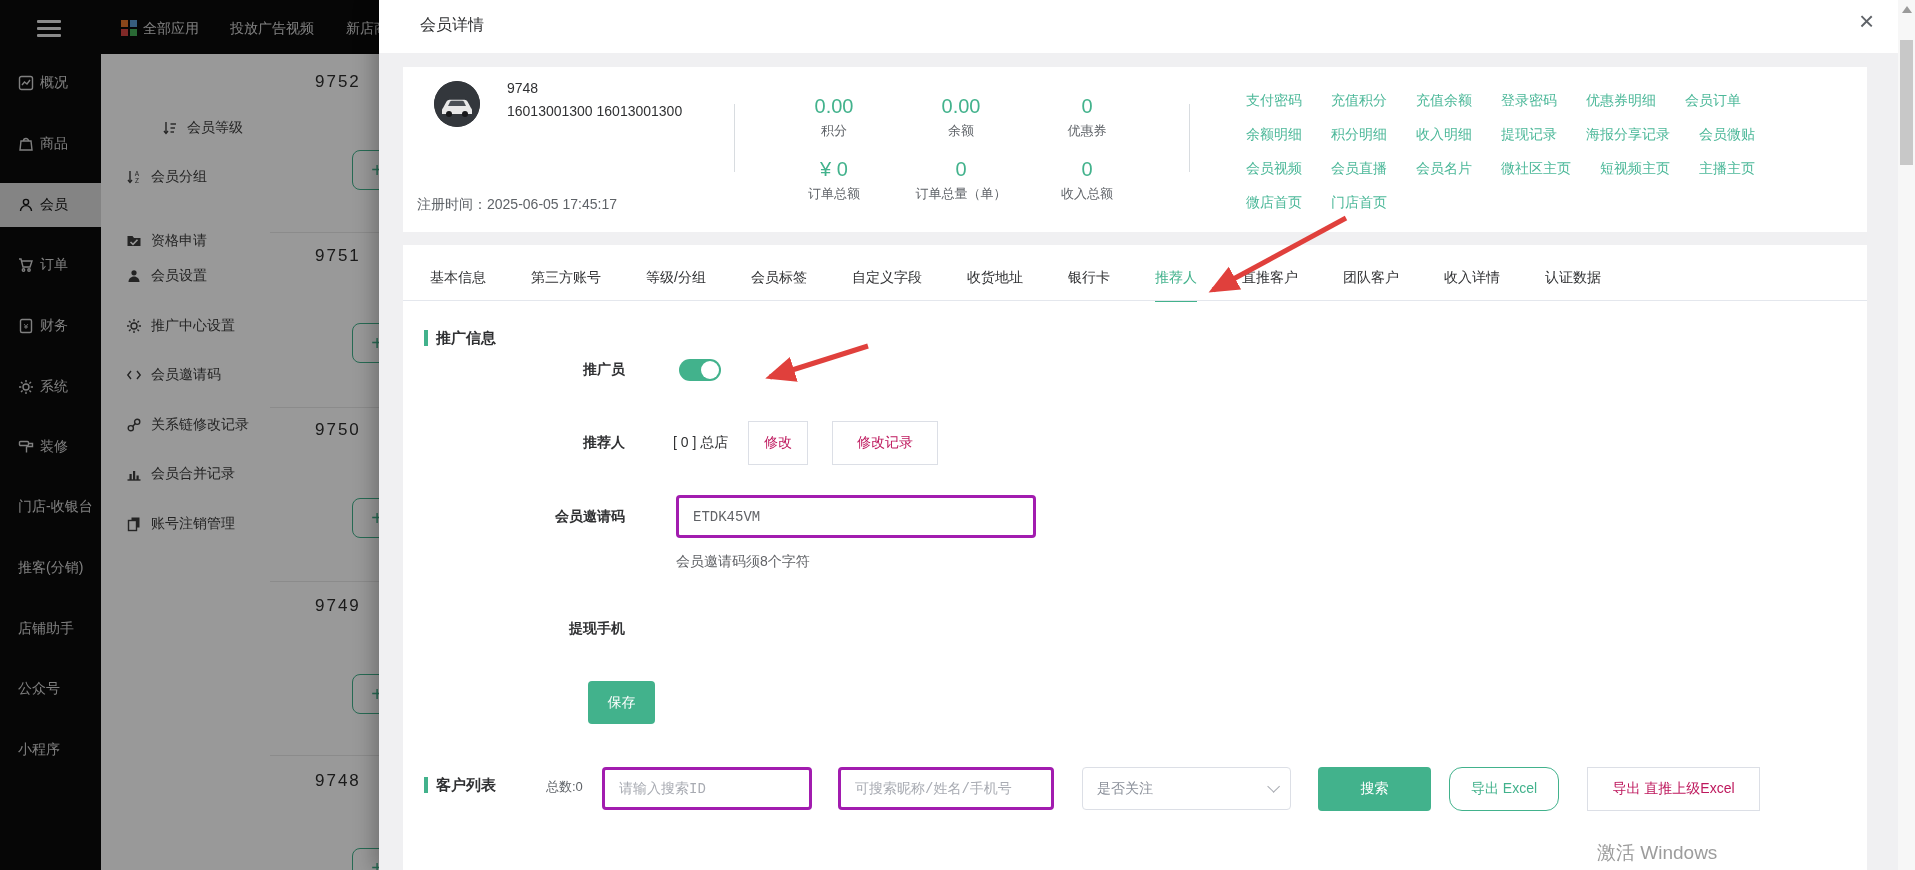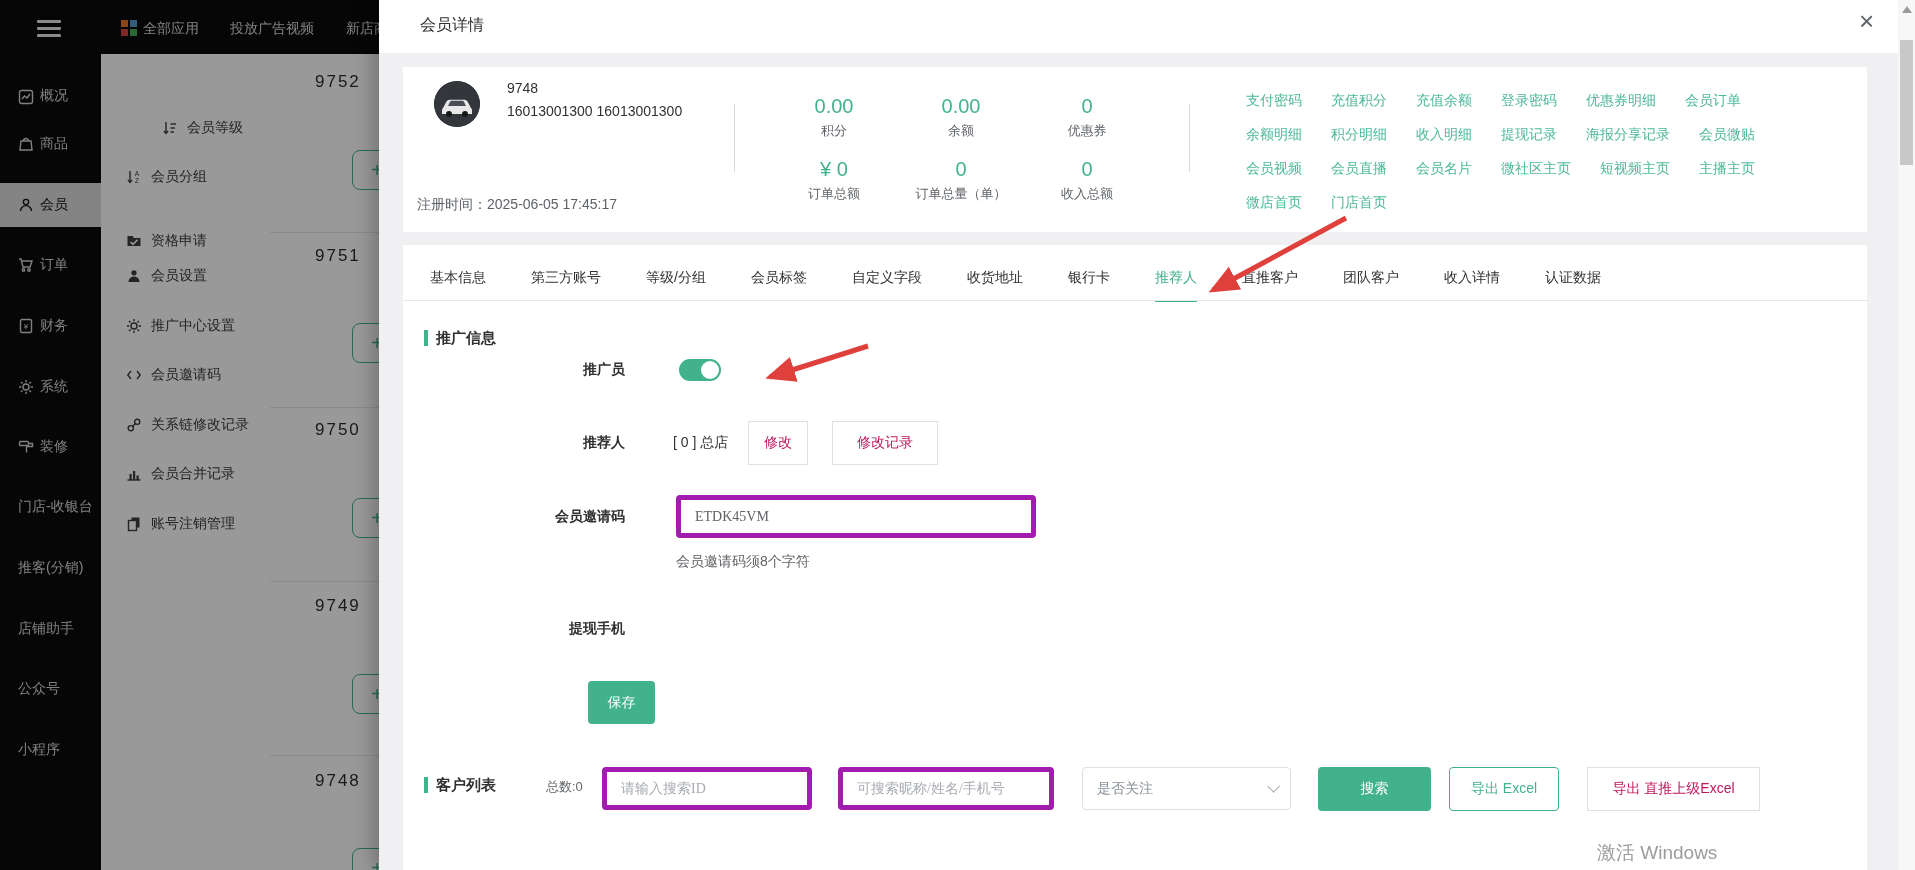--- a/index.html
+++ b/index.html
@@ -53,22 +53,22 @@
   .tabline { left:24px; top:300px; width:1464px; height:1px; background:#e4e7ed; }
 
   .sec-bar { width:4px; height:16px; background:#42b28c; }
   .sec-title { font-size:15px; font-weight:bold; color:#303133; }
 
   .f-label { position:absolute; width:110px; text-align:right; font-size:14px; font-weight:bold; color:#303133; }
   .toggle { position:absolute; width:42px; height:22px; border-radius:11px; background:#42b28c; }
   .toggle .knob { position:absolute; right:2px; top:2px; width:18px; height:18px; border-radius:50%; background:#fff; }
   .btn-plain { position:absolute; background:#fff; border:1px solid #dcdfe6; border-radius:0; color:#be185d; font-size:14px; display:flex; align-items:center; justify-content:center; cursor:pointer; }
   .btn-green { position:absolute; background:#42b28c; border:none; border-radius:4px; color:#fff; font-size:14px; display:flex; align-items:center; justify-content:center; cursor:pointer; }
-  .btn-green-outline { position:absolute; background:#fff; border:1px solid #42b28c; border-radius:4px; color:#42b28c; font-size:14px; display:flex; align-items:center; justify-content:center; cursor:pointer; }
-  .inp { position:absolute; border:5px solid #a21caf; border-radius:4px; padding:0 14px; font-size:14px; color:#606266; background:#fff; font-family:Liberation Serif, serif; }
+  .btn-green-outline { position:absolute; background:#fff; border:1px solid #42b28c; border-radius:13px; color:#42b28c; font-size:14px; display:flex; align-items:center; justify-content:center; cursor:pointer; }
+  .inp { position:absolute; border:3px solid #a21caf; border-radius:4px; padding:0 14px; font-size:14px; color:#606266; background:#fff; font-family:Liberation Mono, monospace; }
   .inp::placeholder { color:#a8abb2; }
   .hint { font-size:14px; color:#606266; }
   .fake-select { position:absolute; border:1px solid #dcdfe6; border-radius:4px; background:#fff; display:flex; align-items:center; padding:0 14px; color:#8a8f99; font-size:14px; cursor:pointer; }
   .caret { margin-left:auto; width:9px; height:9px; border-right:1.5px solid #a8abb2; border-bottom:1.5px solid #a8abb2; transform:rotate(45deg) translateY(-3px); }
 
   .watermark { color:#9c9c9c; font-size:19px; }
 
   .scrollbar { left:1519px; top:0; width:17px; height:870px; background:#f7f7f7; }
   .sb-arrow { position:absolute; left:4px; top:6px; width:0; height:0; border-left:5px solid transparent; border-right:5px solid transparent; border-bottom:7px solid #9a9a9a; }
   .sb-thumb { position:absolute; left:2px; top:40px; width:13px; height:125px; background:#c8c8c8; }
@@ -94,21 +94,21 @@
         <i></i>
         <i></i>
       </div>
     </div>
   <div class="abs topbar-text" style="left:143px; top:20px;">全部应用</div>
   <div class="abs topbar-text" style="left:230px; top:20px;">投放广告视频</div>
   <div class="abs topbar-text" style="left:346px; top:20px;">新店商</div>
 </div>
 
 <div class="abs sidebar">
-  <div class="side-item" style="top:7px;align-items:flex-end;">
+  <div class="side-item" style="top:7px;">
     <svg class="icon" width="16" height="16">
         <rect x="1.5" y="1.5" width="13" height="13" rx="2"></rect>
         <polyline points="4,10 6.5,7 9,9 12,5"></polyline>
       </svg>
     <span>概况</span>
   </div>
   <div class="side-item" style="top:68px;">
     <svg class="icon" width="16" height="16">
         <path d="M3 5h10l1 9H2z"></path>
         <path d="M5.5 5a2.5 2.5 0 015 0"></path>

